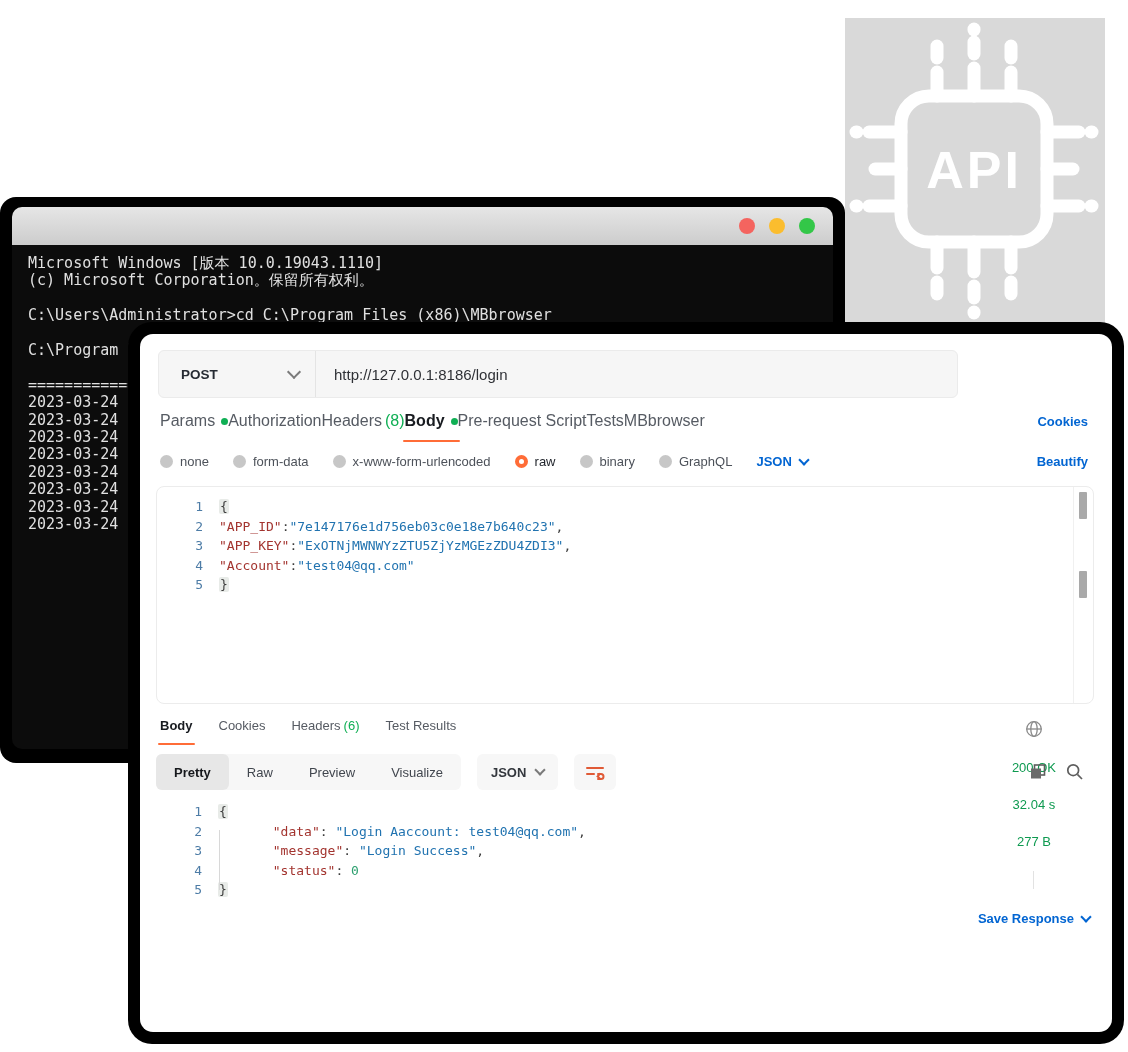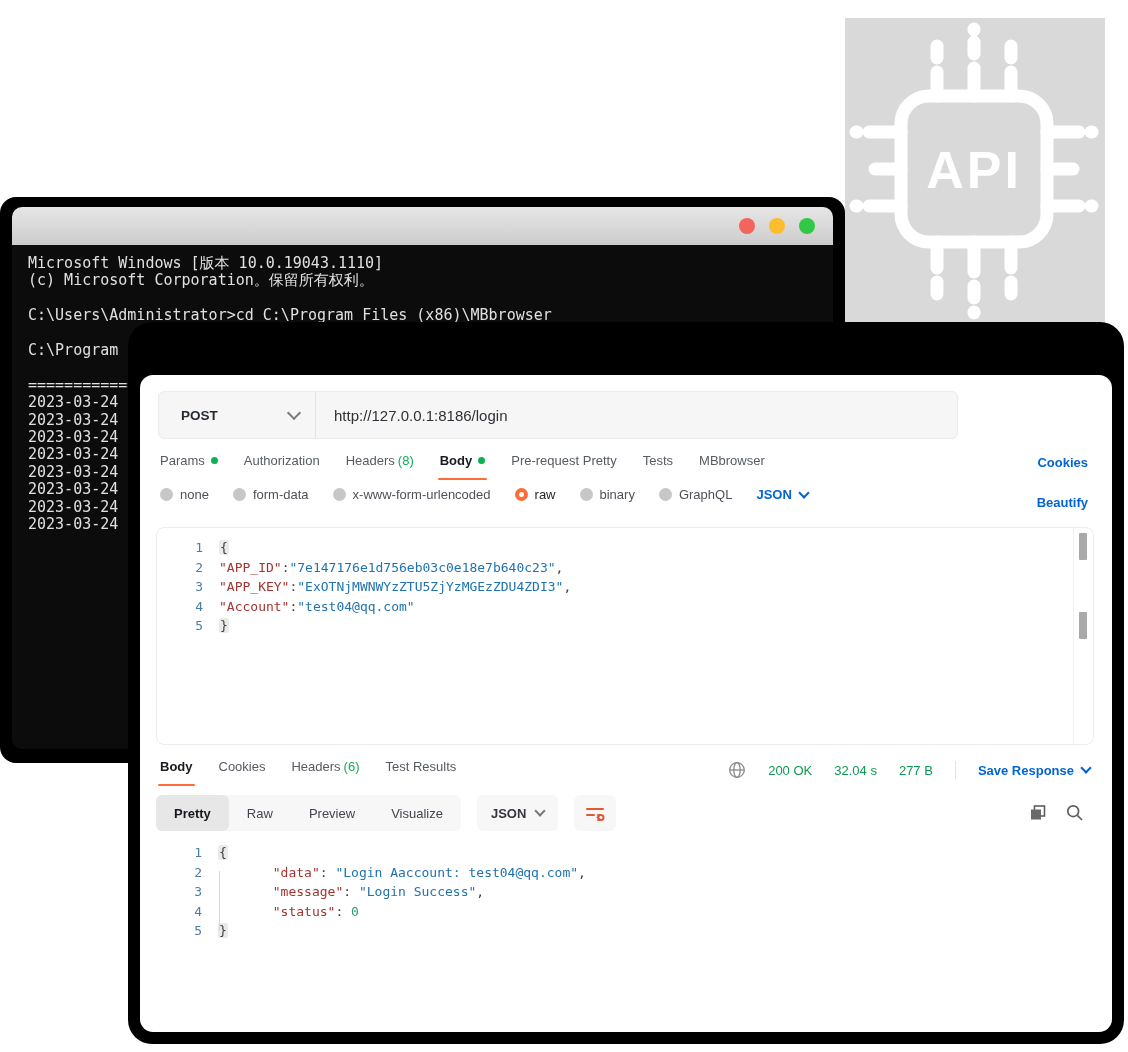--- a/index.html
+++ b/index.html
@@ -18,21 +18,21 @@
                  background:linear-gradient(#e6e6e6,#cccccc);border-radius:10px 10px 0 0;}
   .lights{position:absolute;right:18px;top:11px;display:flex;gap:14px;}
   .light{width:16px;height:16px;border-radius:50%;}
   .term-out{position:absolute;left:28px;top:58px;margin:0;
             font:15px/17.4px "DejaVu Sans Mono",monospace;color:#e0e0e0;white-space:pre;}
 
   
   .postman{position:absolute;left:128px;top:322px;width:996px;height:722px;
            background:#000;border-radius:24px;z-index:3;}
   .pm-inner{position:absolute;left:12px;right:12px;top:12px;bottom:12px;
-            background:#fff;border-radius:13px;margin-top:41px;}
+            background:#fff;border-radius:13px;}
 
   .url-bar{position:absolute;left:18px;top:16px;width:800px;height:48px;
            background:#f6f6f6;border:1px solid #ebebeb;border-radius:6px;
            display:flex;align-items:center;box-sizing:border-box;}
   .method{width:118px;padding:0 16px 0 22px;display:flex;align-items:center;
           justify-content:space-between;font-size:13.5px;font-weight:bold;color:#262b33;cursor:pointer;}
   .vdiv{width:1px;align-self:stretch;background:#e4e4e4;}
   .url-text{padding-left:18px;font-size:15px;color:#2f3136;}
 
   .chev{width:8px;height:8px;border-right:2px solid #7a7a7a;border-bottom:2px solid #7a7a7a;
@@ -40,53 +40,53 @@
   .chev.white{border-color:#fff;}
   .chev.blue{border-color:#0265d2;}
   .chev.sm{width:6px;height:6px;}
 
   .send{position:absolute;left:838px;top:16px;width:112px;height:48px;background:#0e72e4;
         border-radius:8px;color:#fff;display:flex;cursor:pointer;}
   .send-main{flex:1;display:flex;align-items:center;justify-content:center;
              font-size:15px;font-weight:bold;border-right:1px solid rgba(255,255,255,.3);}
   .send-caret{width:36px;display:flex;align-items:center;justify-content:center;}
 
-  .req-tabs{position:absolute;left:20px;top:78px;display:flex;gap:26px;
-            font-size:13px;color:#565b63;align-items:center;}
+  .req-tabs{position:absolute;left:20px;top:78px;display:flex;
+            font-size:16px;color:#565b63;align-items:center;}
   .tab{position:relative;display:flex;align-items:center;padding-bottom:12px;cursor:pointer;}
   .tab.active{color:#181b20;font-weight:bold;}
   .tab .cnt{color:#0faf54;margin-left:3px;}
   .dot{width:7px;height:7px;border-radius:50%;background:#0faf54;margin-left:6px;}
   .tab-underline{position:absolute;left:-2px;right:-2px;bottom:0;height:2.5px;
                  background:#ff6c37;border-radius:2px;}
   .link{color:#0265d2;font-size:13px;font-weight:bold;cursor:pointer;}
   .cookies-link{position:absolute;right:24px;top:80px;}
 
-  .modes{position:absolute;left:20px;top:112px;display:flex;gap:24px;align-items:center;
+  .modes{position:absolute;left:20px;top:120px;display:flex;gap:24px;align-items:center;
          font-size:13px;color:#4d525a;}
   .mode{display:flex;align-items:center;gap:7px;cursor:pointer;}
   .radio{width:13px;height:13px;border-radius:50%;background:#c7c7c7;box-sizing:border-box;}
   .radio.sel{background:#fff;border:4.5px solid #ff6c37;}
   .mode.sel-label{color:#23272e;}
   .json-sel{display:flex;align-items:center;gap:8px;color:#0265d2;font-weight:bold;cursor:pointer;}
   .beautify-link{position:absolute;right:24px;top:120px;}
 
   .editor{position:absolute;left:16px;right:18px;top:152px;height:218px;
           border:1px solid #ececec;border-radius:8px;box-sizing:border-box;}
   .codewrap{position:absolute;left:0;top:10px;right:24px;
             font:13px/19.5px "DejaVu Sans Mono",monospace;}
   .cl{display:flex;white-space:pre;}
   .ln{width:46px;text-align:right;padding-right:16px;color:#4d7ca6;flex:none;}
   .k{color:#a3342f;} .s{color:#2173b0;} .p{color:#3c3c3c;} .n{color:#2b9f6e;}
   .b{background:#e8ebe8;color:#3c3c3c;border-radius:2px;padding:0 1px;}
   .ed-scroll{position:absolute;top:0;bottom:0;right:0;width:19px;border-left:1px solid #f0f0f0;}
   .thumb{position:absolute;left:5px;width:8px;height:27px;background:#a9a9a9;border-radius:1px;}
 
   .resp-tabs{position:absolute;left:20px;top:384px;display:flex;gap:26px;font-size:13px;color:#565b63;}
-  .resp-meta{position:absolute;right:22px;top:386px;display:flex;gap:22px;align-items:center;font-size:13px;}
+  .resp-meta{position:absolute;right:22px;top:386px;display:flex;gap:22px;align-items:center;font-size:13px;flex-direction:column;}
   .green{color:#0e9a50;}
   .meta-div{width:1px;height:18px;background:#e2e2e2;}
   .save-resp{display:flex;align-items:center;gap:8px;}
 
   .resp-toolbar{position:absolute;left:16px;top:420px;display:flex;align-items:center;gap:16px;}
   .segmented{display:flex;background:#f7f7f7;border-radius:6px;height:36px;}
   .seg{padding:0 18px;display:flex;align-items:center;font-size:13px;color:#41464e;cursor:pointer;}
   .seg.active{background:#e7e7e7;border-radius:6px;color:#16181c;font-weight:bold;}
   .tool-btn{height:36px;background:#f7f7f7;border-radius:6px;display:flex;align-items:center;
             gap:10px;padding:0 14px;font-size:13px;font-weight:bold;color:#33373d;cursor:pointer;}
@@ -188,21 +188,21 @@
         <span class="tab">
           <span>Headers</span>
           <span class="cnt"> (8)</span>
         </span>
         <span class="tab active">
           <span>Body</span>
           <span class="dot"></span>
           <span class="tab-underline"></span>
         </span>
         <span class="tab">
-          <span>Pre-request Pretty</span>
+          <span>Pre-request Script</span>
         </span>
         <span class="tab">
           <span>Tests</span>
         </span>
         <span class="tab">
           <span>MBbrowser</span>
         </span>
       </div>
     <div class="link cookies-link">Cookies</div>
 

